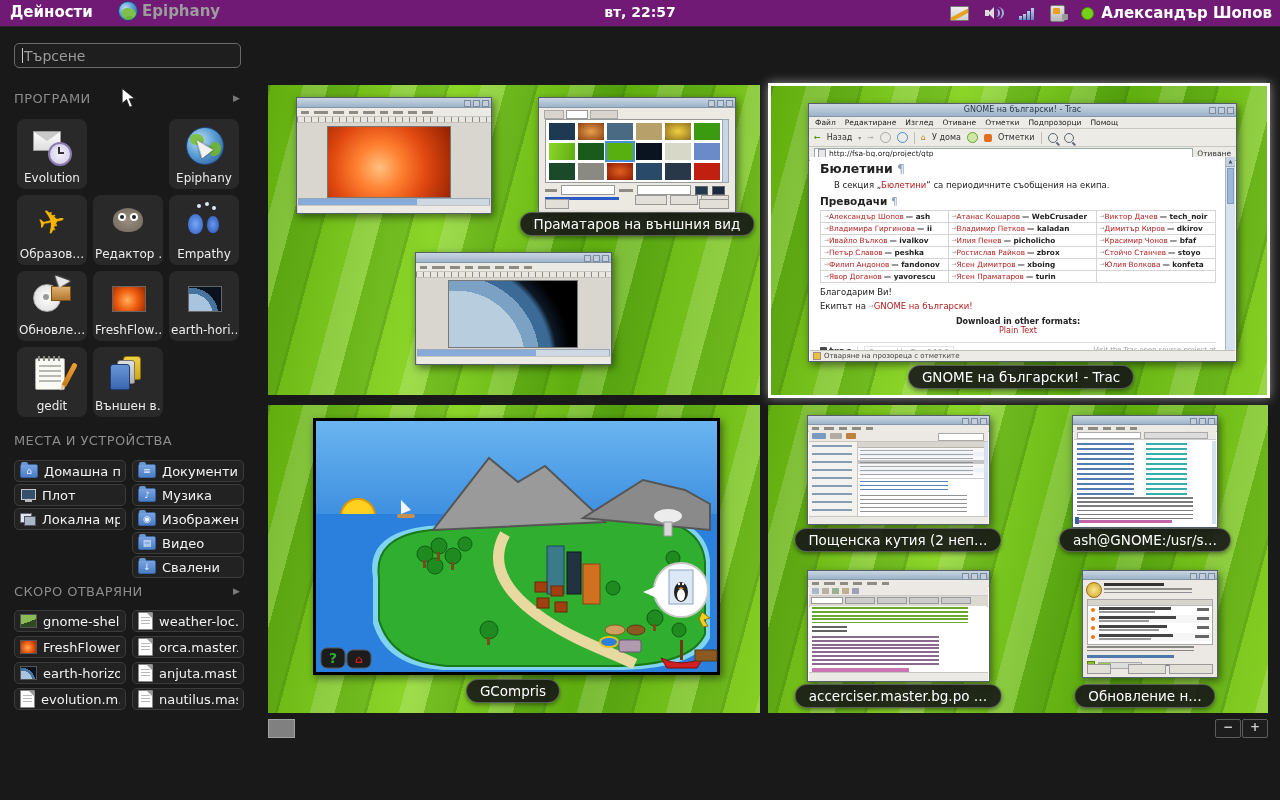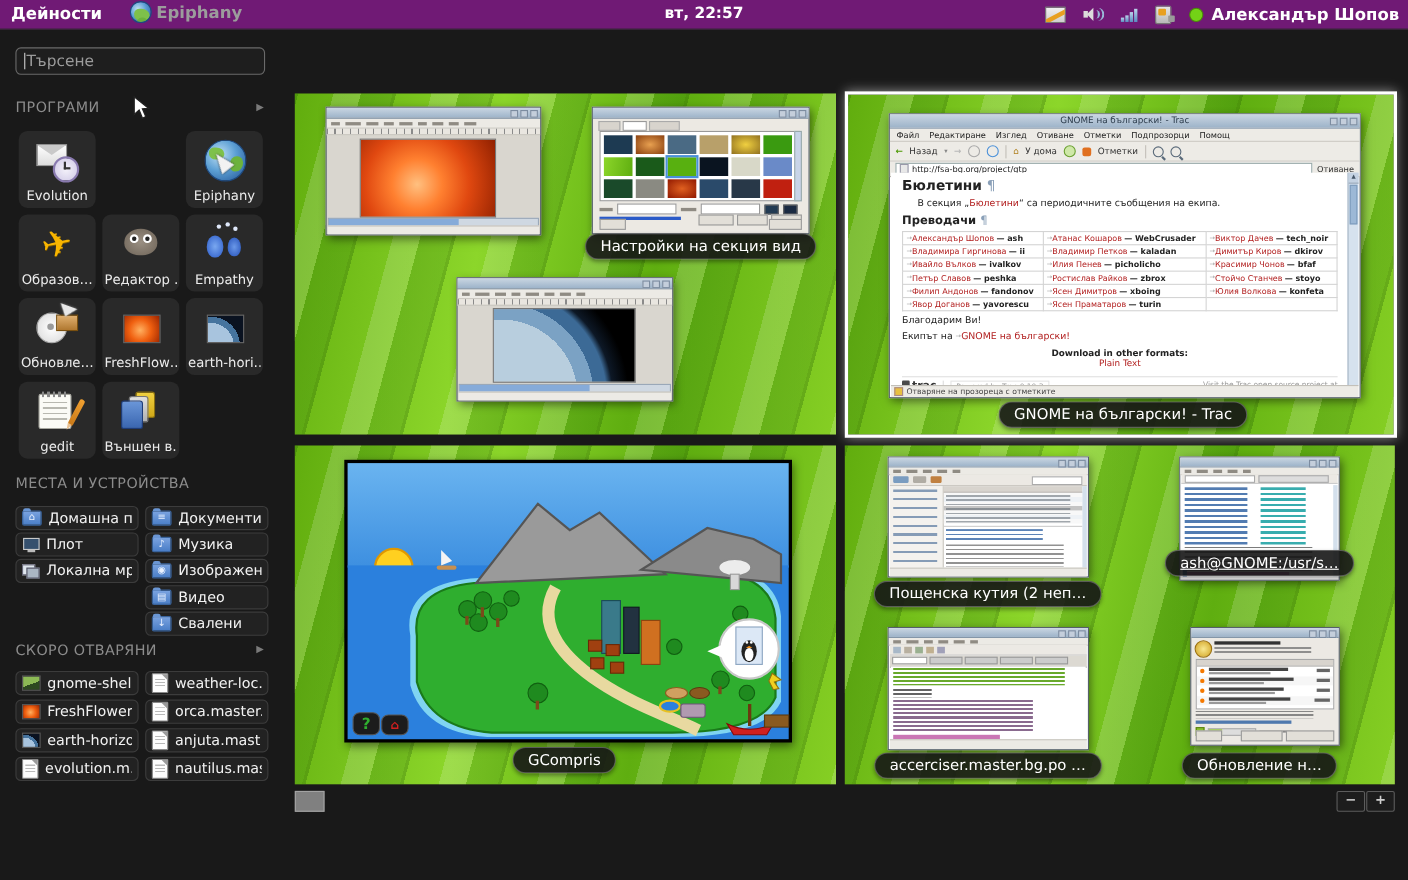--- a/index.html
+++ b/index.html
@@ -425,21 +425,21 @@
     </div>
     <div class="abs" style="left:6px;top:99px;width:74px;height:2.5px;background:#2a5ac8;"></div>
     <div class="abs" style="right:6px;top:97px;display:flex;gap:3px;">
       <span style="width:30px;height:8px;background:#e2dfd8;border:1px solid #999;"></span>
       <span style="width:26px;height:8px;background:#e2dfd8;border:1px solid #999;"></span>
       <span style="width:26px;height:8px;background:#e2dfd8;border:1px solid #999;"></span>
     </div>
     <div class="abs" style="left:6px;bottom:3px;width:22px;height:8px;background:#e2dfd8;border:1px solid #999;"></div>
     <div class="abs" style="right:6px;bottom:3px;width:28px;height:8px;background:#e2dfd8;border:1px solid #999;"></div>
   </div>
-  <div class="cap" style="left:637px;top:212px;">Настройки на секция вид</div>
+  <div class="cap" style="left:637px;top:212px;">Праматаров на външния вид</div>
 
   <div class="win" style="left:415px;top:252px;width:197px;height:113px;">
     <div class="tbarm">
         <span class="tbtns">
           <i></i>
           <i></i>
           <i></i>
         </span>
       </div>
     <div class="mstrip">
@@ -717,21 +717,21 @@
       <div class="bars" style="left:52%;top:2px;width:30%;height:52px;
         background:repeating-linear-gradient(rgba(6,152,154,.8) 0 2px,transparent 2px 5px);"></div>
       <div class="bars" style="left:2px;top:56px;width:85%;height:22px;
         background:repeating-linear-gradient(rgba(80,80,80,.75) 0 1.6px,transparent 1.6px 4.2px);"></div>
       <div class="bars" style="left:2px;top:79px;width:70%;height:3px;background:rgba(180,60,150,.8);"></div>
       <div class="bars" style="left:0;top:76px;width:4px;height:8px;background:#3465a4;"></div>
 
     </div>
     <div class="abs" style="right:1px;top:25px;width:4px;bottom:3px;background:#d4e0ec;"></div>
   </div>
-  <div class="cap" style="left:1145px;top:500px;text-decoration:underline;">ash@GNOME:/usr/s…</div>
+  <div class="cap" style="left:1145px;top:528px;">ash@GNOME:/usr/s…</div>
 
   <div class="win" style="left:807px;top:570px;width:183px;height:112px;background:#fff;">
     <div class="tbarm" style="height:8px;">
         <span class="tbtns">
           <i></i>
           <i></i>
           <i></i>
         </span>
       </div>
     <div class="mstrip" style="height:6px;">

